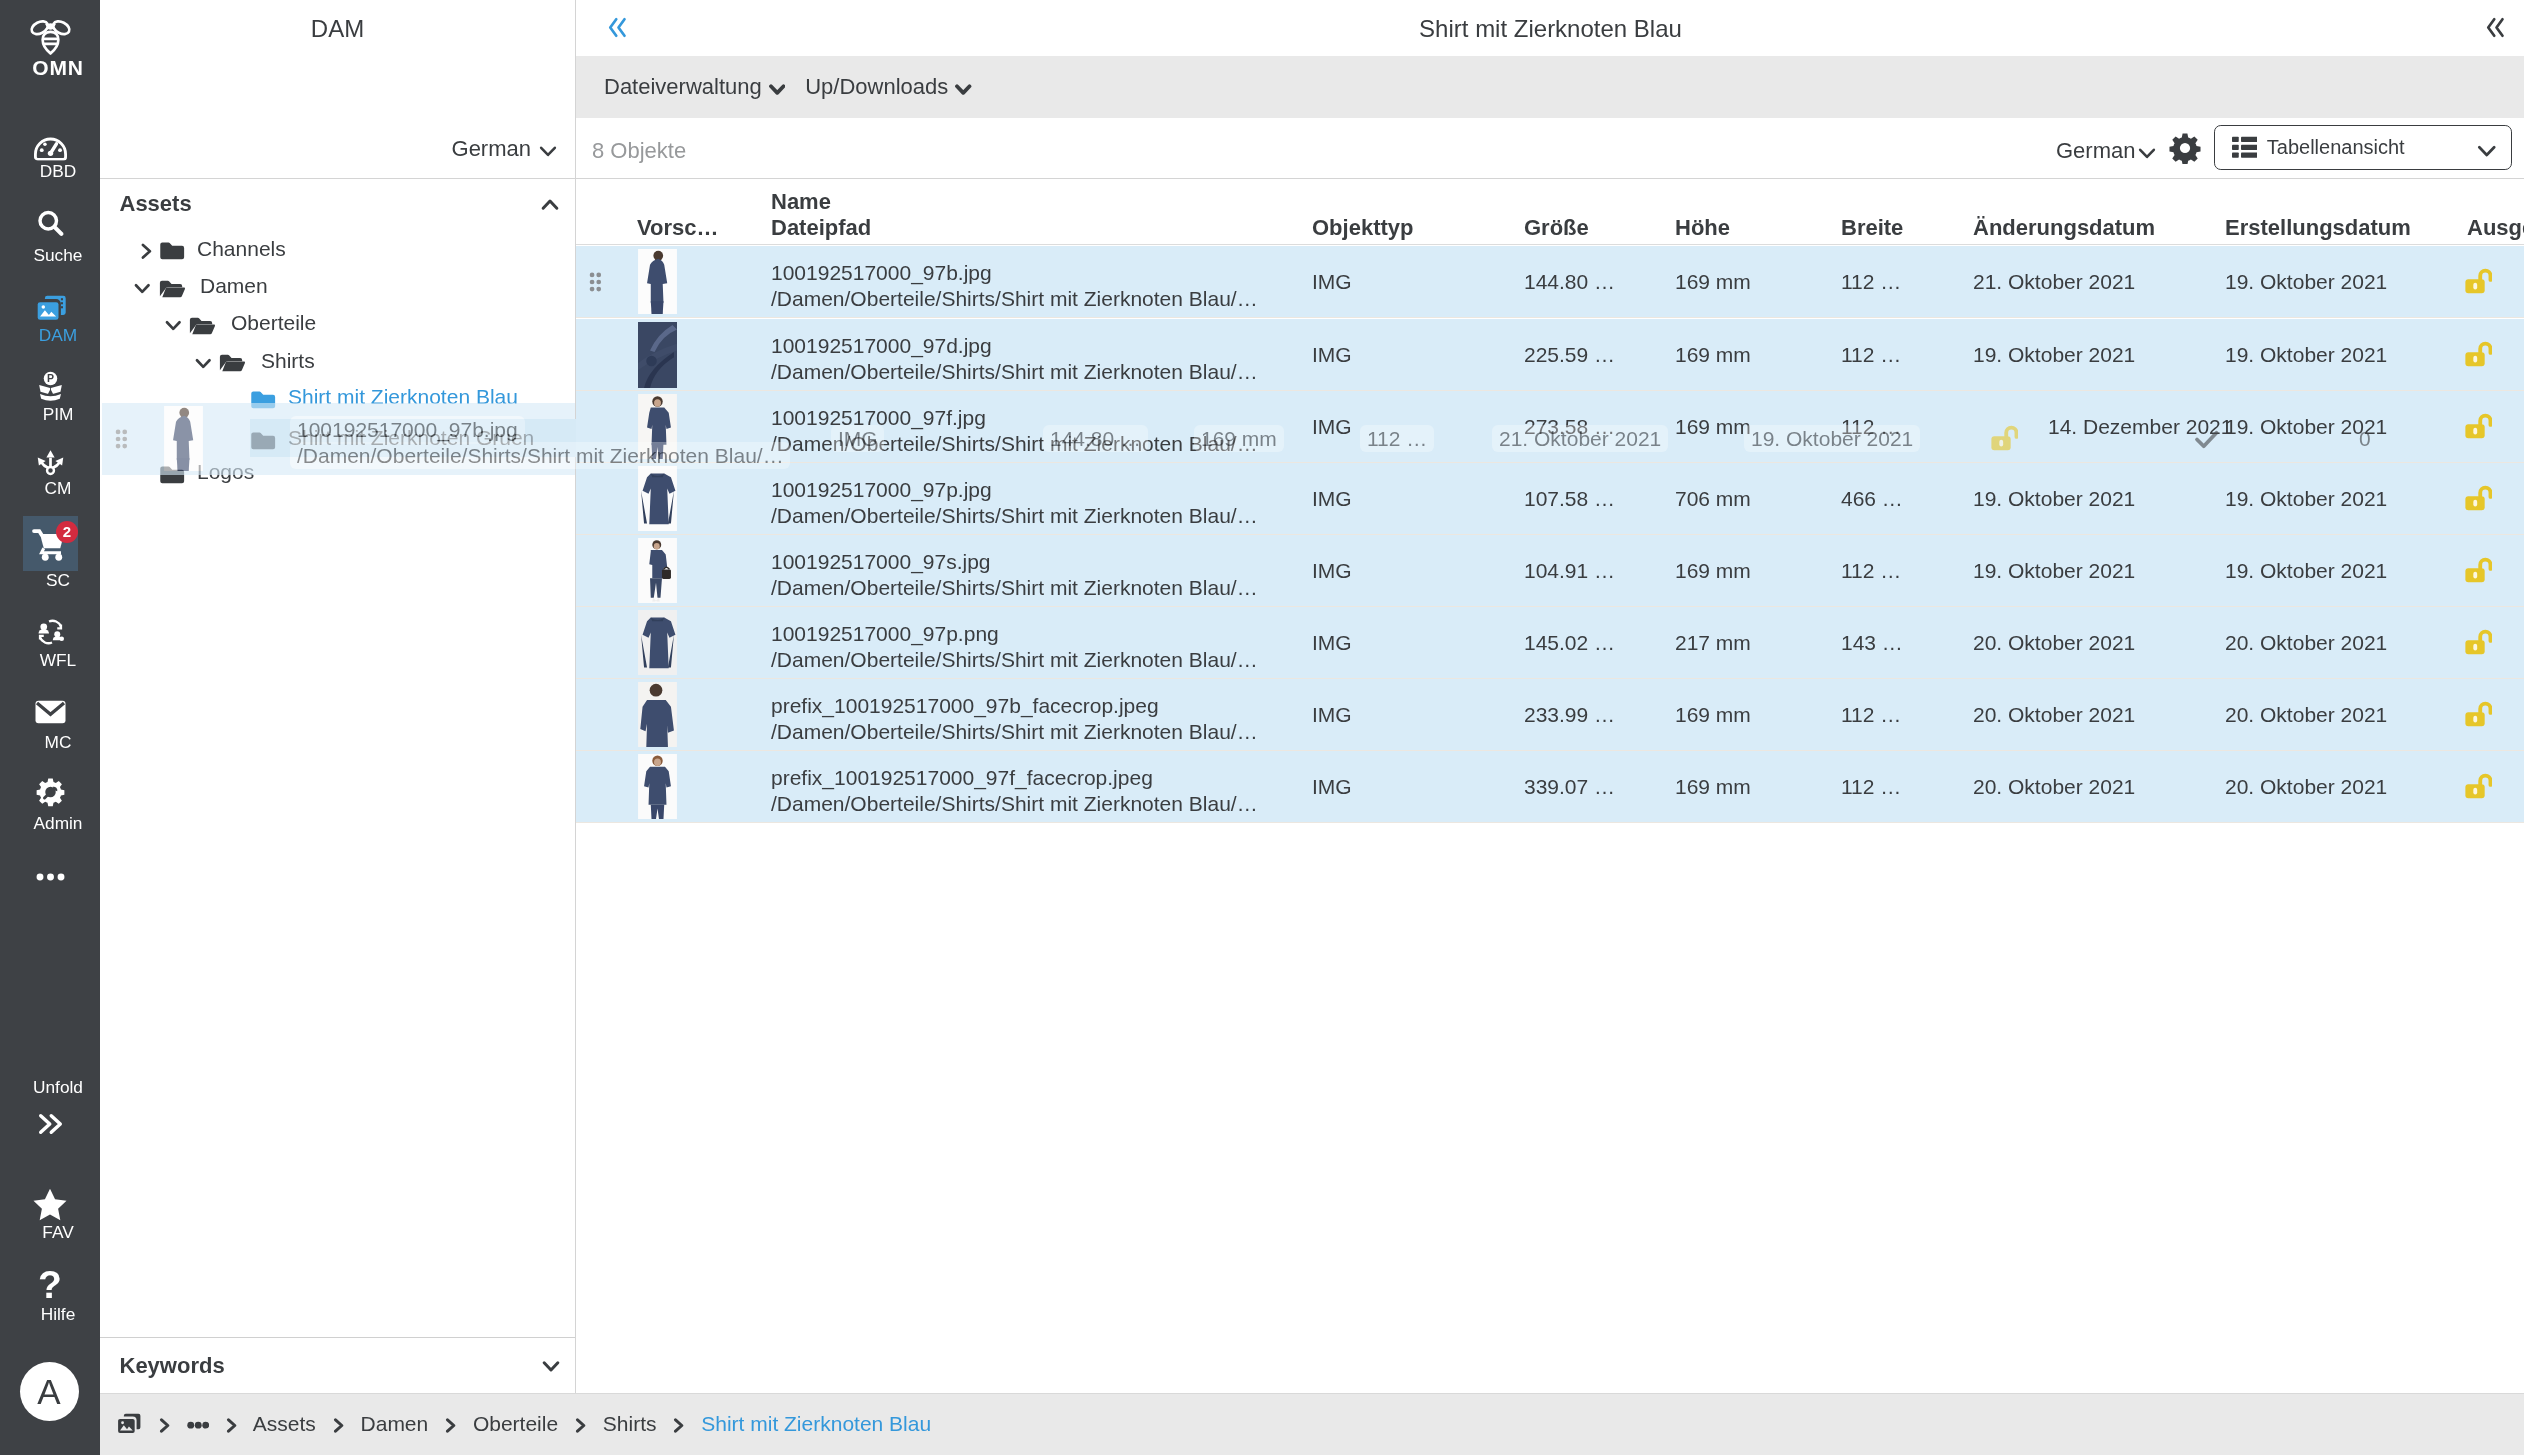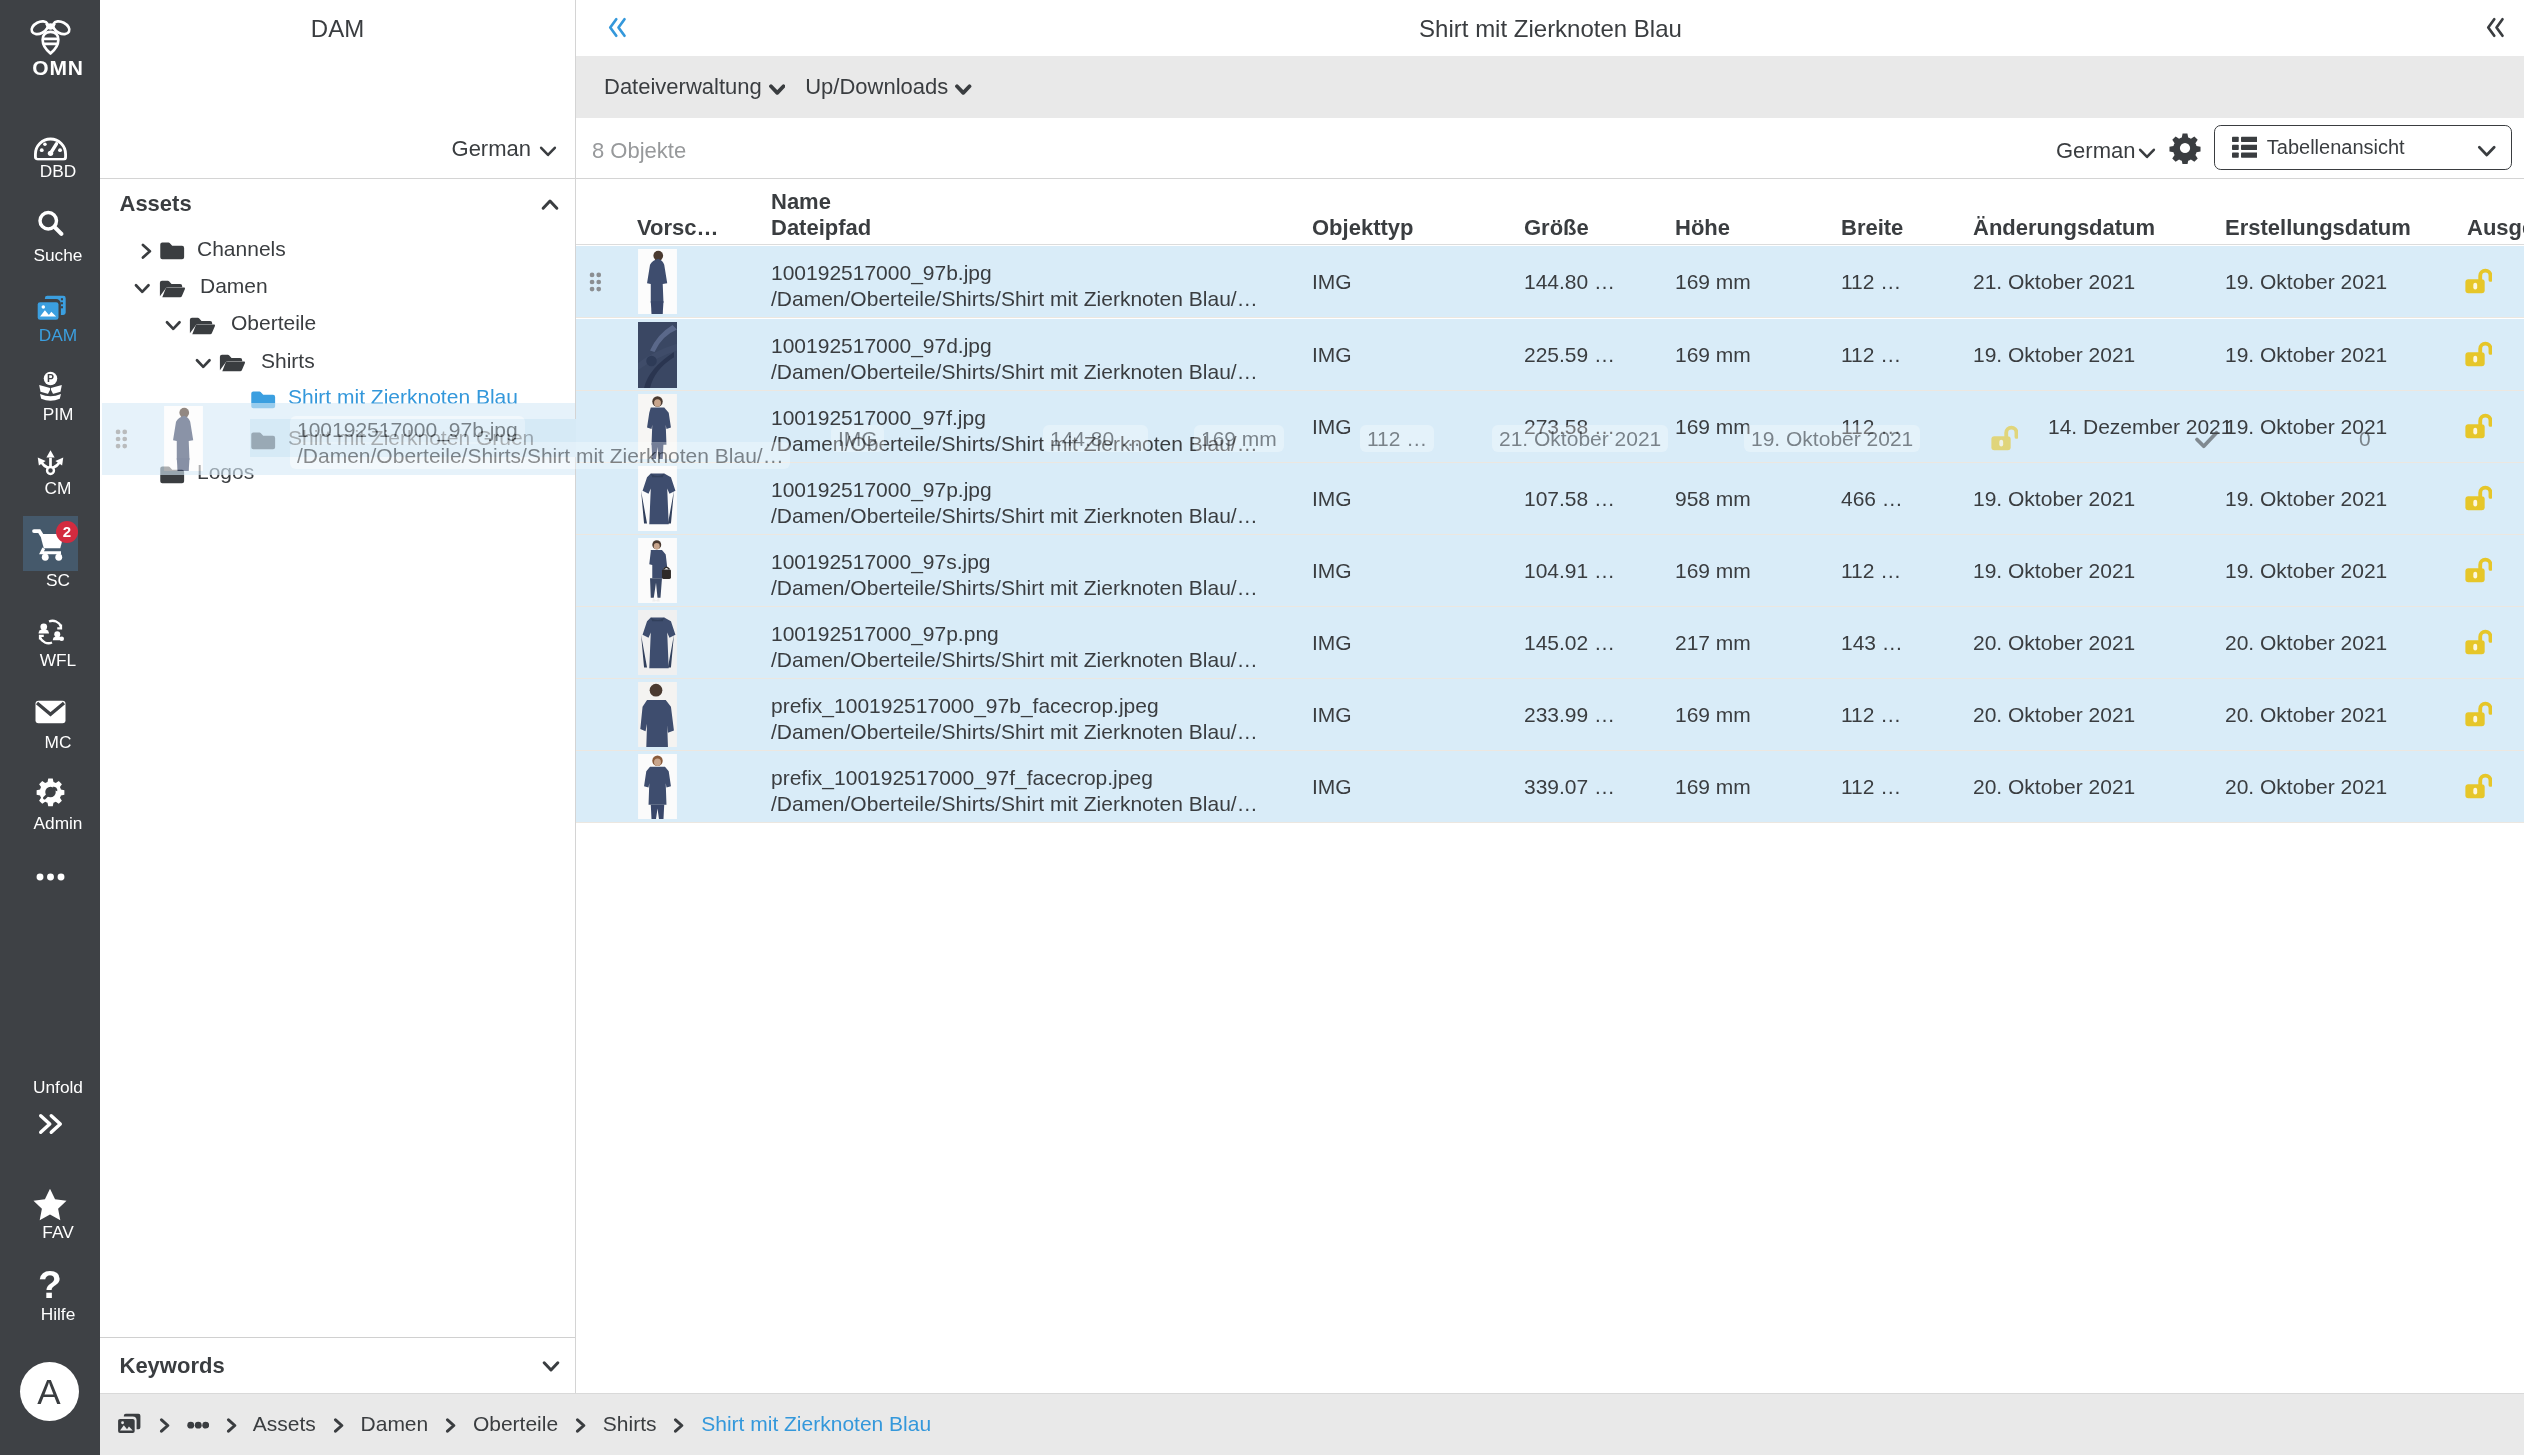--- a/index.html
+++ b/index.html
@@ -369,21 +369,21 @@
           <path d="M17,10 h18 l9,5 6,18 -8,4 -3,-7 2,48 h-26 l2,-48 -3,7 -8,-4 6,-18 z" fill="#3e4d6e"></path>
           <path d="M17,10 q9,7 18,0 l-2,5 h-14 z" fill="#32405c"></path>
           <path d="M4,33 l4,44 h4 z M48,33 l-4,44 h-4 z" fill="#32405c"></path>
         </svg></div>
       <div class="nm" style="left:195px;top:14.3px">
         <div class="l1"><i>100192517000_97p.jpg</i></div>
         <div class="l2"><i>/Damen/Oberteile/Shirts/Shirt mit Zierknoten Blau/…</i></div>
       </div>
       <div class="cv" style="left:736px"><i>IMG</i></div>
       <div class="cv" style="left:948px"><i>107.58 …</i></div>
-      <div class="cv" style="left:1099px"><i>958 mm</i></div>
+      <div class="cv" style="left:1099px"><i>706 mm</i></div>
       <div class="cv" style="left:1265px"><i>466 …</i></div>
       <div class="cv" style="left:1397px"><i>19. Oktober 2021</i></div>
       <div class="cv" style="left:1649px"><i>19. Oktober 2021</i></div>
       <div class="cell" style="left:1888px;top:22px"><svg width="28" height="26" viewBox="0 0 37 35" style="vertical-align:middle">
           <rect x="1.5" y="15" width="26" height="19" rx="4" fill="#e6c629"></rect>
           <rect x="12.2" y="20" width="5.2" height="9" rx="2.6" fill="#ffffff" opacity="0.85"></rect>
           <path d="M21.5,15 v-4.5 a6.9,6.9 0 0 1 13.8,0 v5.5" fill="none" stroke="#e6c629" stroke-width="5.2" stroke-linecap="round"></path>
         </svg></div>
     </div>
     <div class="row" style="top:535px">

